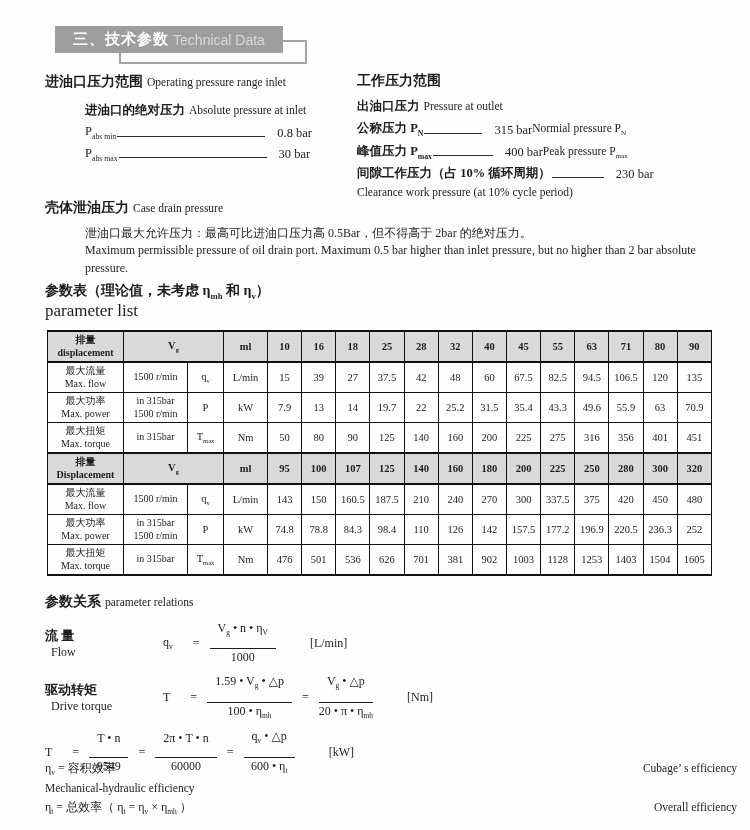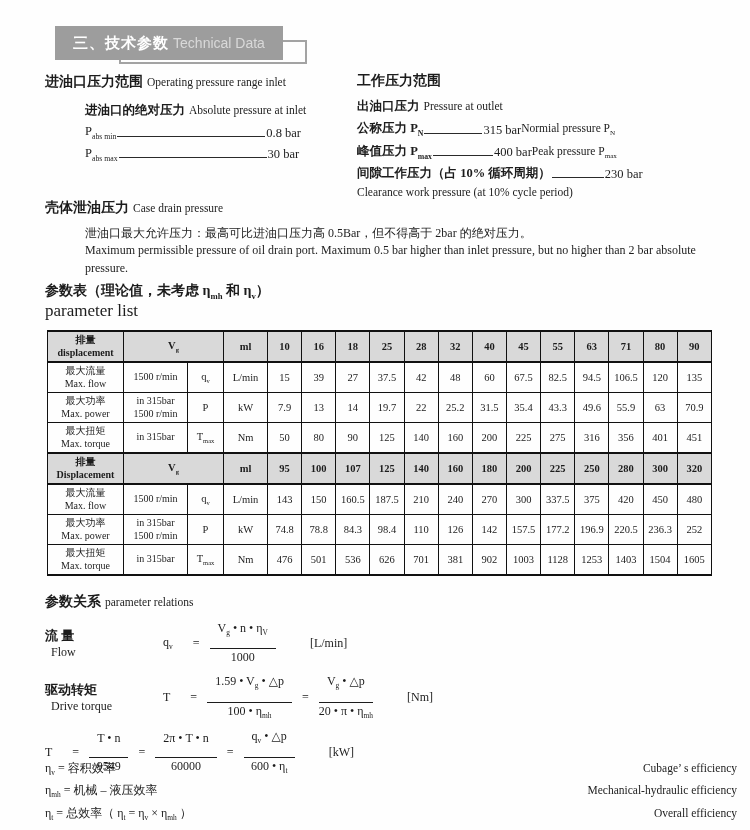--- a/index.html
+++ b/index.html
@@ -3,39 +3,39 @@
 <meta charset="utf-8">
 <style>
   html,body{margin:0;padding:0;background:#ffffff;}
   .page{position:relative;width:750px;height:830px;background:#fefefe;
         font-family:"Liberation Serif","DejaVu Serif",serif;color:#1c1c1c;overflow:hidden;}
   sub{font-size:0.62em;}
 
   
   .banner-outline{position:absolute;left:119px;top:40px;width:184px;height:20px;
                   border:2px solid #a3a3a3;background:transparent;}
-  .banner-box{position:absolute;left:55px;top:26px;width:228px;height:34px;background:#9d9d9d;
+  .banner-box{position:absolute;left:55px;top:26px;width:228px;height:27px;background:#9d9d9d;
               display:flex;align-items:center;justify-content:center;gap:4px;
               font-family:"Liberation Sans","DejaVu Sans",sans-serif;}
   .banner-zh{color:#ffffff;font-weight:bold;font-size:15px;letter-spacing:1px;}
   .banner-en{color:#d9d9d9;font-size:14px;}
 
   .h-zh{font-weight:bold;font-size:14px;}
   .h-en{font-size:11.5px;font-weight:normal;}
   .sub-zh{font-weight:bold;font-size:12.5px;}
   .sub-en{font-size:11.5px;}
 
   .cols{position:absolute;left:45px;top:72px;width:690px;display:flex;}
   .col-left{width:312px;}
   .col-right{flex:1;}
 
   .pline{display:flex;align-items:flex-end;font-size:12.5px;margin-top:5px;}
   .lead-line{display:inline-block;border-bottom:1px solid #2a2a2a;margin:0 0 4px 1px;}
   .w-inlet{width:148px;}
-  .pl-val{margin-left:1px;}
+  .pl-val{margin-left:12px;}
   .out-en{font-size:11.5px;}
 
   .case{position:absolute;left:45px;top:198px;width:690px;}
   .case-body{margin:8px 0 0 40px;font-size:12px;line-height:1.45;}
 
   .ptitle{position:absolute;left:45px;top:282px;}
   .ptitle .t1{font-weight:bold;font-size:14px;}
   .ptitle .t2{font-size:17px;}
 
   table.params{position:absolute;left:47px;top:330px;width:665px;border-collapse:collapse;
@@ -379,21 +379,20 @@
       </div>
   </div>
 
   <div class="legend">
     <div class="lg-right">
       <div class="lg-item">
         <span class="lg-def">η<sub>v</sub> = 容积效率</span>
         <span class="lg-en">Cubage’ s efficiency</span>
       </div>
       <div class="lg-item">
-        <span class="lg-def">η<sub>mh</sub> = 机械 – 液压效率</span>
         <span class="lg-en">Mechanical-hydraulic efficiency</span>
       </div>
       <div class="lg-item">
         <span class="lg-def">η<sub>t</sub> = 总效率（ η<sub>t</sub> = η<sub>v</sub> × η<sub>mh</sub> ）</span>
         <span class="lg-en">Overall efficiency</span>
       </div>
     </div>
   </div>
 
 </div>

